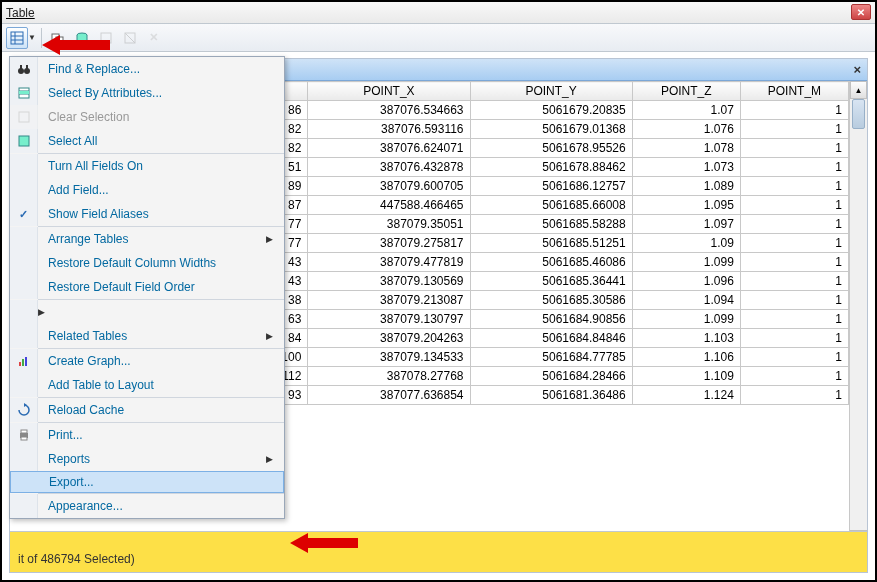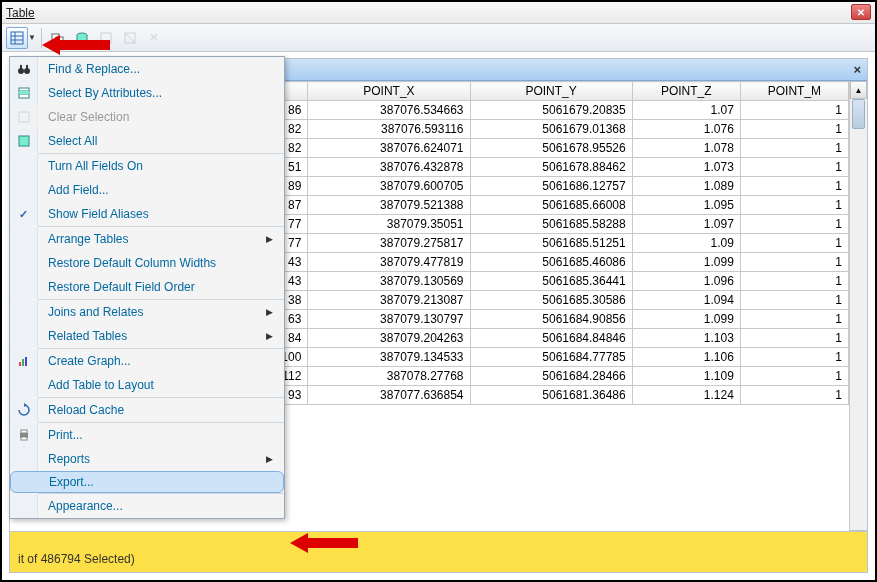--- a/index.html
+++ b/index.html
@@ -176,21 +176,21 @@
   box-shadow: 2px 2px 5px rgba(0,0,0,0.25);
   z-index: 100;
 }
 .menu-row {
   height: 24px;
   display: flex;
   align-items: center;
   cursor: pointer;
   position: relative;
 }
-.menu-row.highlighted { background: #cde3f8; border: 1px solid #7cb0e5; height: 22px; border-radius: 6px; }
+.menu-row.highlighted { background: #cde3f8; border: 1px solid #7cb0e5; height: 22px; border-radius: 0; }
 .menu-icon-col {
   width: 28px;
   height: 100%;
   display: flex;
   align-items: center;
   justify-content: center;
   background: #eef1f5;
   border-right: 1px solid #dde3ea;
   font-size: 12px;
 }
@@ -344,21 +344,21 @@
             <td class="">89</td>
             <td class="">387079.600705</td>
             <td class="">5061686.12757</td>
             <td class="">1.089</td>
             <td class="">1</td>
           </tr>
           <tr>
             <td class="col-ng">273</td>
             <td class="">1.095</td>
             <td class="">87</td>
-            <td class="">387079.521388</td>
+            <td class="">447588.466465</td>
             <td class="">5061685.66008</td>
             <td class="">1.095</td>
             <td class="">1</td>
           </tr>
           <tr>
             <td class="col-ng">191</td>
             <td class="">1.097</td>
             <td class="">77</td>
             <td class="">387079.35051</td>
             <td class="">5061685.58288</td>
@@ -534,21 +534,20 @@
       <div class="menu-arrow"></div>
     </div>
     <div class="menu-row">
       <div class="menu-icon-col"></div>
       <div class="menu-label">Restore Default Field Order</div>
       <div class="menu-arrow"></div>
     </div>
     <div class="menu-sep"></div>
     <div class="menu-row">
       <div class="menu-icon-col"></div>
-      <div class="menu-label">Joins and Relates</div>
       <div class="menu-arrow">▶</div>
     </div>
     <div class="menu-row">
       <div class="menu-icon-col"></div>
       <div class="menu-label">Related Tables</div>
       <div class="menu-arrow">▶</div>
     </div>
     <div class="menu-sep"></div>
     <div class="menu-row">
       <div class="menu-icon-col">

